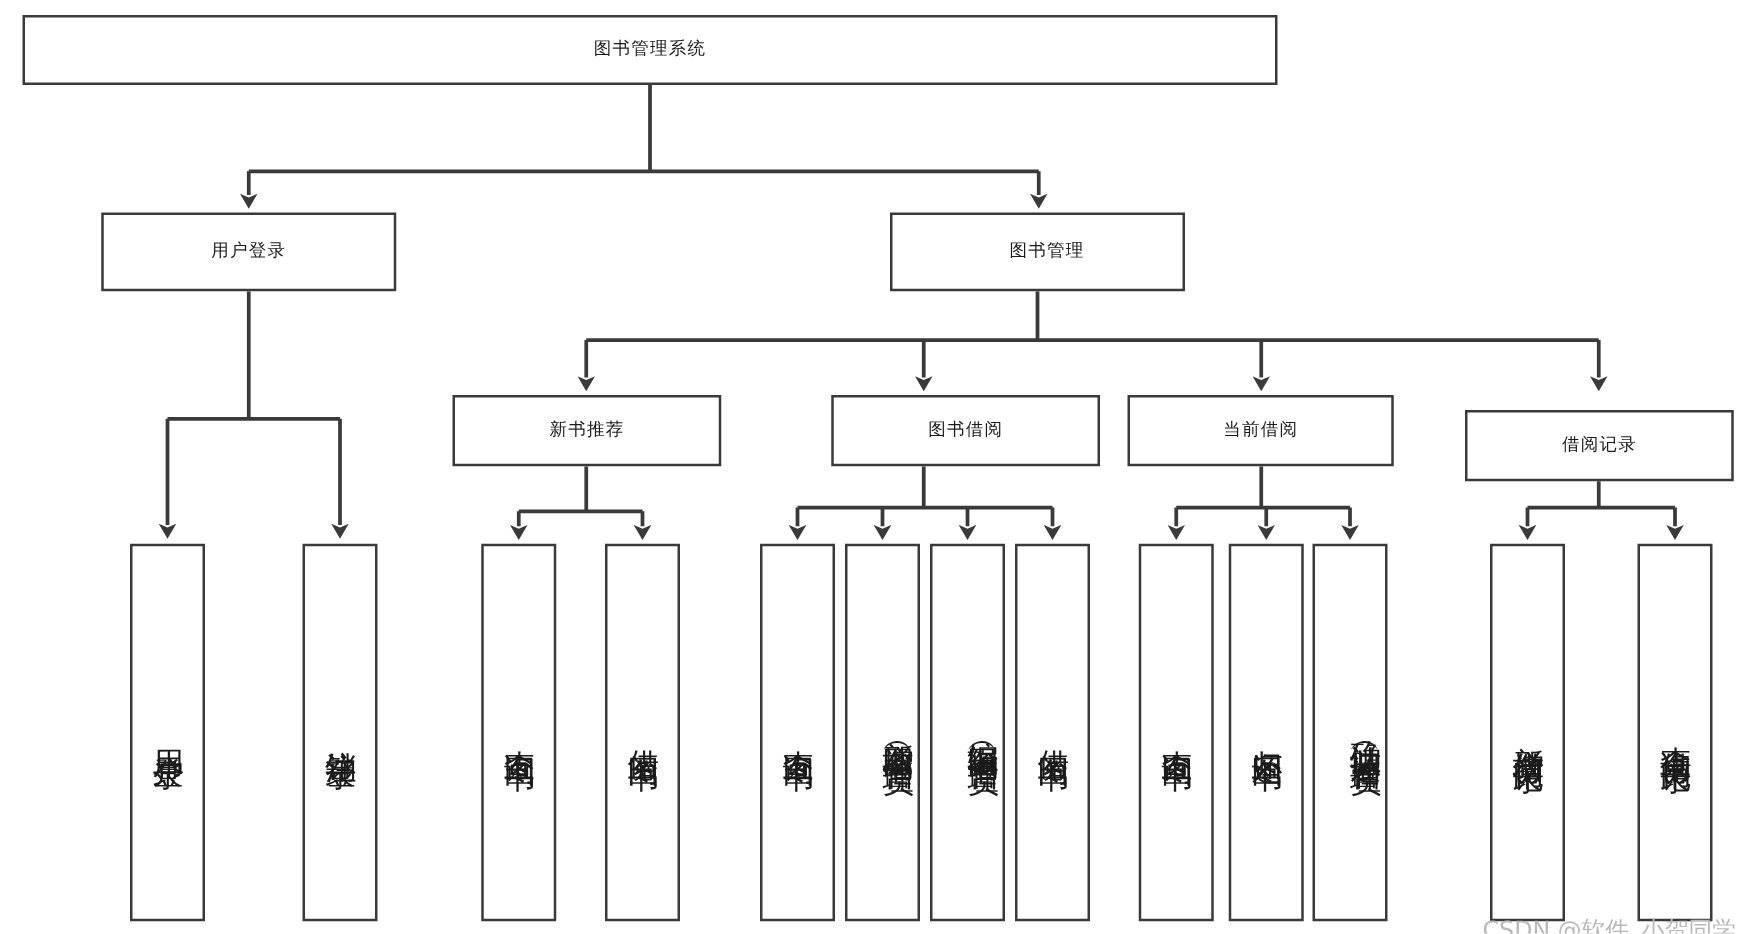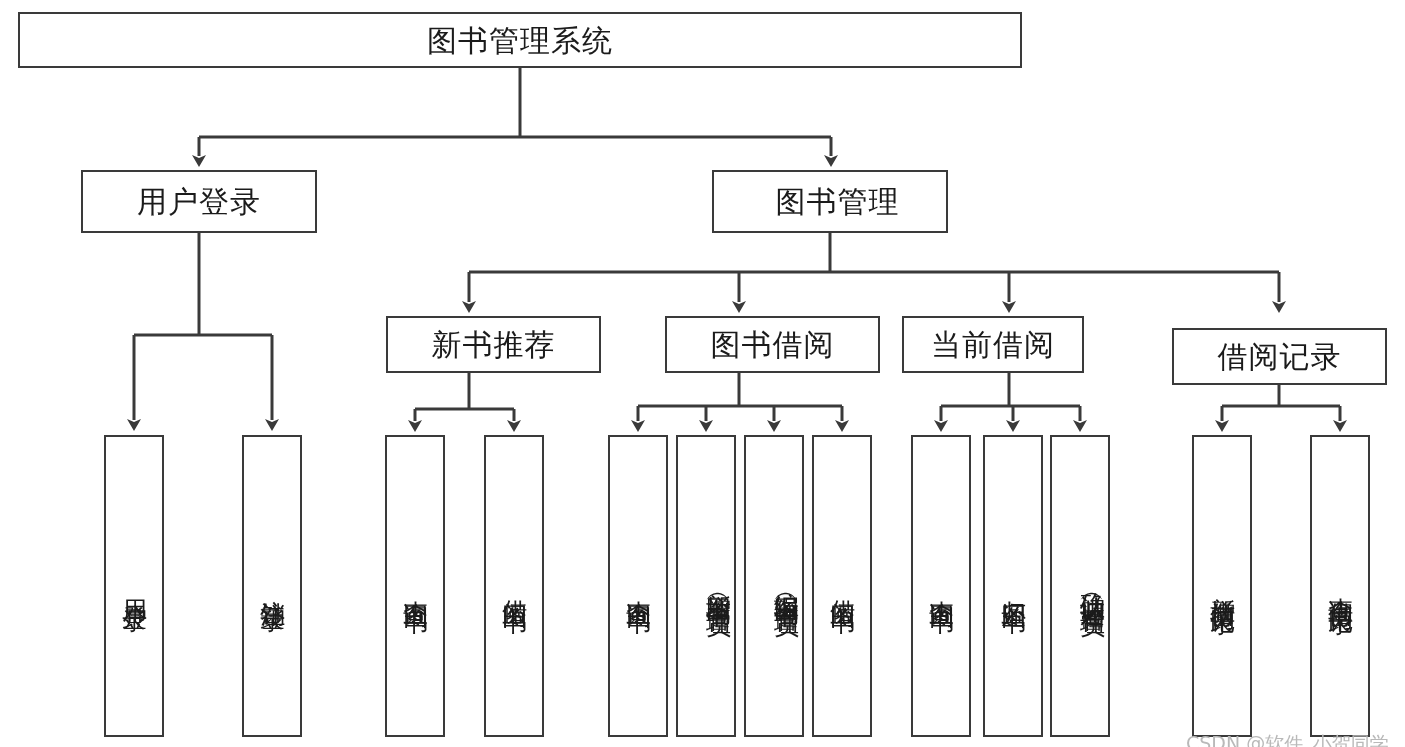--- a/index.html
+++ b/index.html
@@ -31,21 +31,21 @@
     box-sizing: border-box;
     background: #ffffff;
     border: 2px solid #3a3a3a;
     display: flex;
     align-items: center;
     justify-content: center;
     color: #1b1b1b;
     z-index: 2;
   }
   .node.h {
-    font-size: 30px;
+    font-size: 14px;
     line-height: 1.1;
     letter-spacing: 1px;
     white-space: nowrap;
   }
   .node.v {
     writing-mode: vertical-rl;
     text-orientation: upright;
     font-size: 25px;
     line-height: 1.30;
     letter-spacing: 3px;
@@ -125,23 +125,23 @@
       <path d="M1222,406 L1222,421" marker-end="url(#arrow)"></path>
       <path d="M1340,406 L1340,421" marker-end="url(#arrow)"></path>
     </g>
   </svg>
 
   <div class="node h" style="left: 18px; top: 12px; width: 1004px; height: 56px; border-color: rgb(58, 58, 58); background: rgb(255, 255, 255); color: rgb(27, 27, 27);">图书管理系统</div>
 
   <div class="node h" style="left: 81px; top: 170px; width: 236px; height: 63px; border-color: rgb(58, 58, 58); background: rgb(255, 255, 255); color: rgb(27, 27, 27);">用户登录</div>
   <div class="node h" style="left: 712px; top: 170px; width: 236px; height: 63px; border-color: rgb(58, 58, 58); background: rgb(255, 255, 255); color: rgb(27, 27, 27); padding-left: 15px;">图书管理</div>
 
-  <div class="node h" style="left: 362px; top: 316px; width: 215px; height: 57px; border-color: rgb(58, 58, 58); background: rgb(255, 255, 255); color: rgb(27, 27, 27); margin-left: 24px;">新书推荐</div>
+  <div class="node h" style="left: 362px; top: 316px; width: 215px; height: 57px; border-color: rgb(58, 58, 58); background: rgb(255, 255, 255); color: rgb(27, 27, 27);">新书推荐</div>
   <div class="node h" style="left: 632px; top: 316px; width: 215px; height: 57px; border-color: rgb(58, 58, 58); background: rgb(255, 255, 255); color: rgb(27, 27, 27); margin-left: 33px;">图书借阅</div>
-  <div class="node h" style="left: 902px; top: 316px; width: 182px; height: 57px; border-color: rgb(58, 58, 58); background: rgb(255, 255, 255); color: rgb(27, 27, 27);">当前借阅</div>
+  <div class="node h" style="left: 902px; top: 316px; width: 213px; height: 57px; border-color: rgb(58, 58, 58); background: rgb(255, 255, 255); color: rgb(27, 27, 27);">当前借阅</div>
   <div class="node h" style="left: 1172px; top: 316px; width: 215px; height: 57px; border-color: rgb(58, 58, 58); background: rgb(255, 255, 255); color: rgb(27, 27, 27); margin-top: 12px;">借阅记录</div>
 
   <div class="node v mid" style="left: 104px; top: 435px; width: 60px; height: 302px; border-color: rgb(58, 58, 58); background: rgb(255, 255, 255); color: rgb(27, 27, 27);">用户登录</div>
   <div class="node v mid" style="left: 242px; top: 435px; width: 60px; height: 302px; border-color: rgb(58, 58, 58); background: rgb(255, 255, 255); color: rgb(27, 27, 27);">注销登录</div>
   <div class="node v mid" style="left: 385px; top: 435px; width: 60px; height: 302px; border-color: rgb(58, 58, 58); background: rgb(255, 255, 255); color: rgb(27, 27, 27);">查询图书</div>
   <div class="node v mid" style="left: 484px; top: 435px; width: 60px; height: 302px; border-color: rgb(58, 58, 58); background: rgb(255, 255, 255); color: rgb(27, 27, 27);">借阅图书</div>
   <div class="node v mid" style="left: 608px; top: 435px; width: 60px; height: 302px; border-color: rgb(58, 58, 58); background: rgb(255, 255, 255); color: rgb(27, 27, 27);">查询图书</div>
   <div class="node v top" style="left: 676px; top: 435px; width: 60px; height: 302px; border-color: rgb(58, 58, 58); background: rgb(255, 255, 255); color: rgb(27, 27, 27);">新增图书（管理员）</div>
   <div class="node v top" style="left: 744px; top: 435px; width: 60px; height: 302px; border-color: rgb(58, 58, 58); background: rgb(255, 255, 255); color: rgb(27, 27, 27);">编辑图书（管理员）</div>
   <div class="node v mid" style="left: 812px; top: 435px; width: 60px; height: 302px; border-color: rgb(58, 58, 58); background: rgb(255, 255, 255); color: rgb(27, 27, 27);">借阅图书</div>

